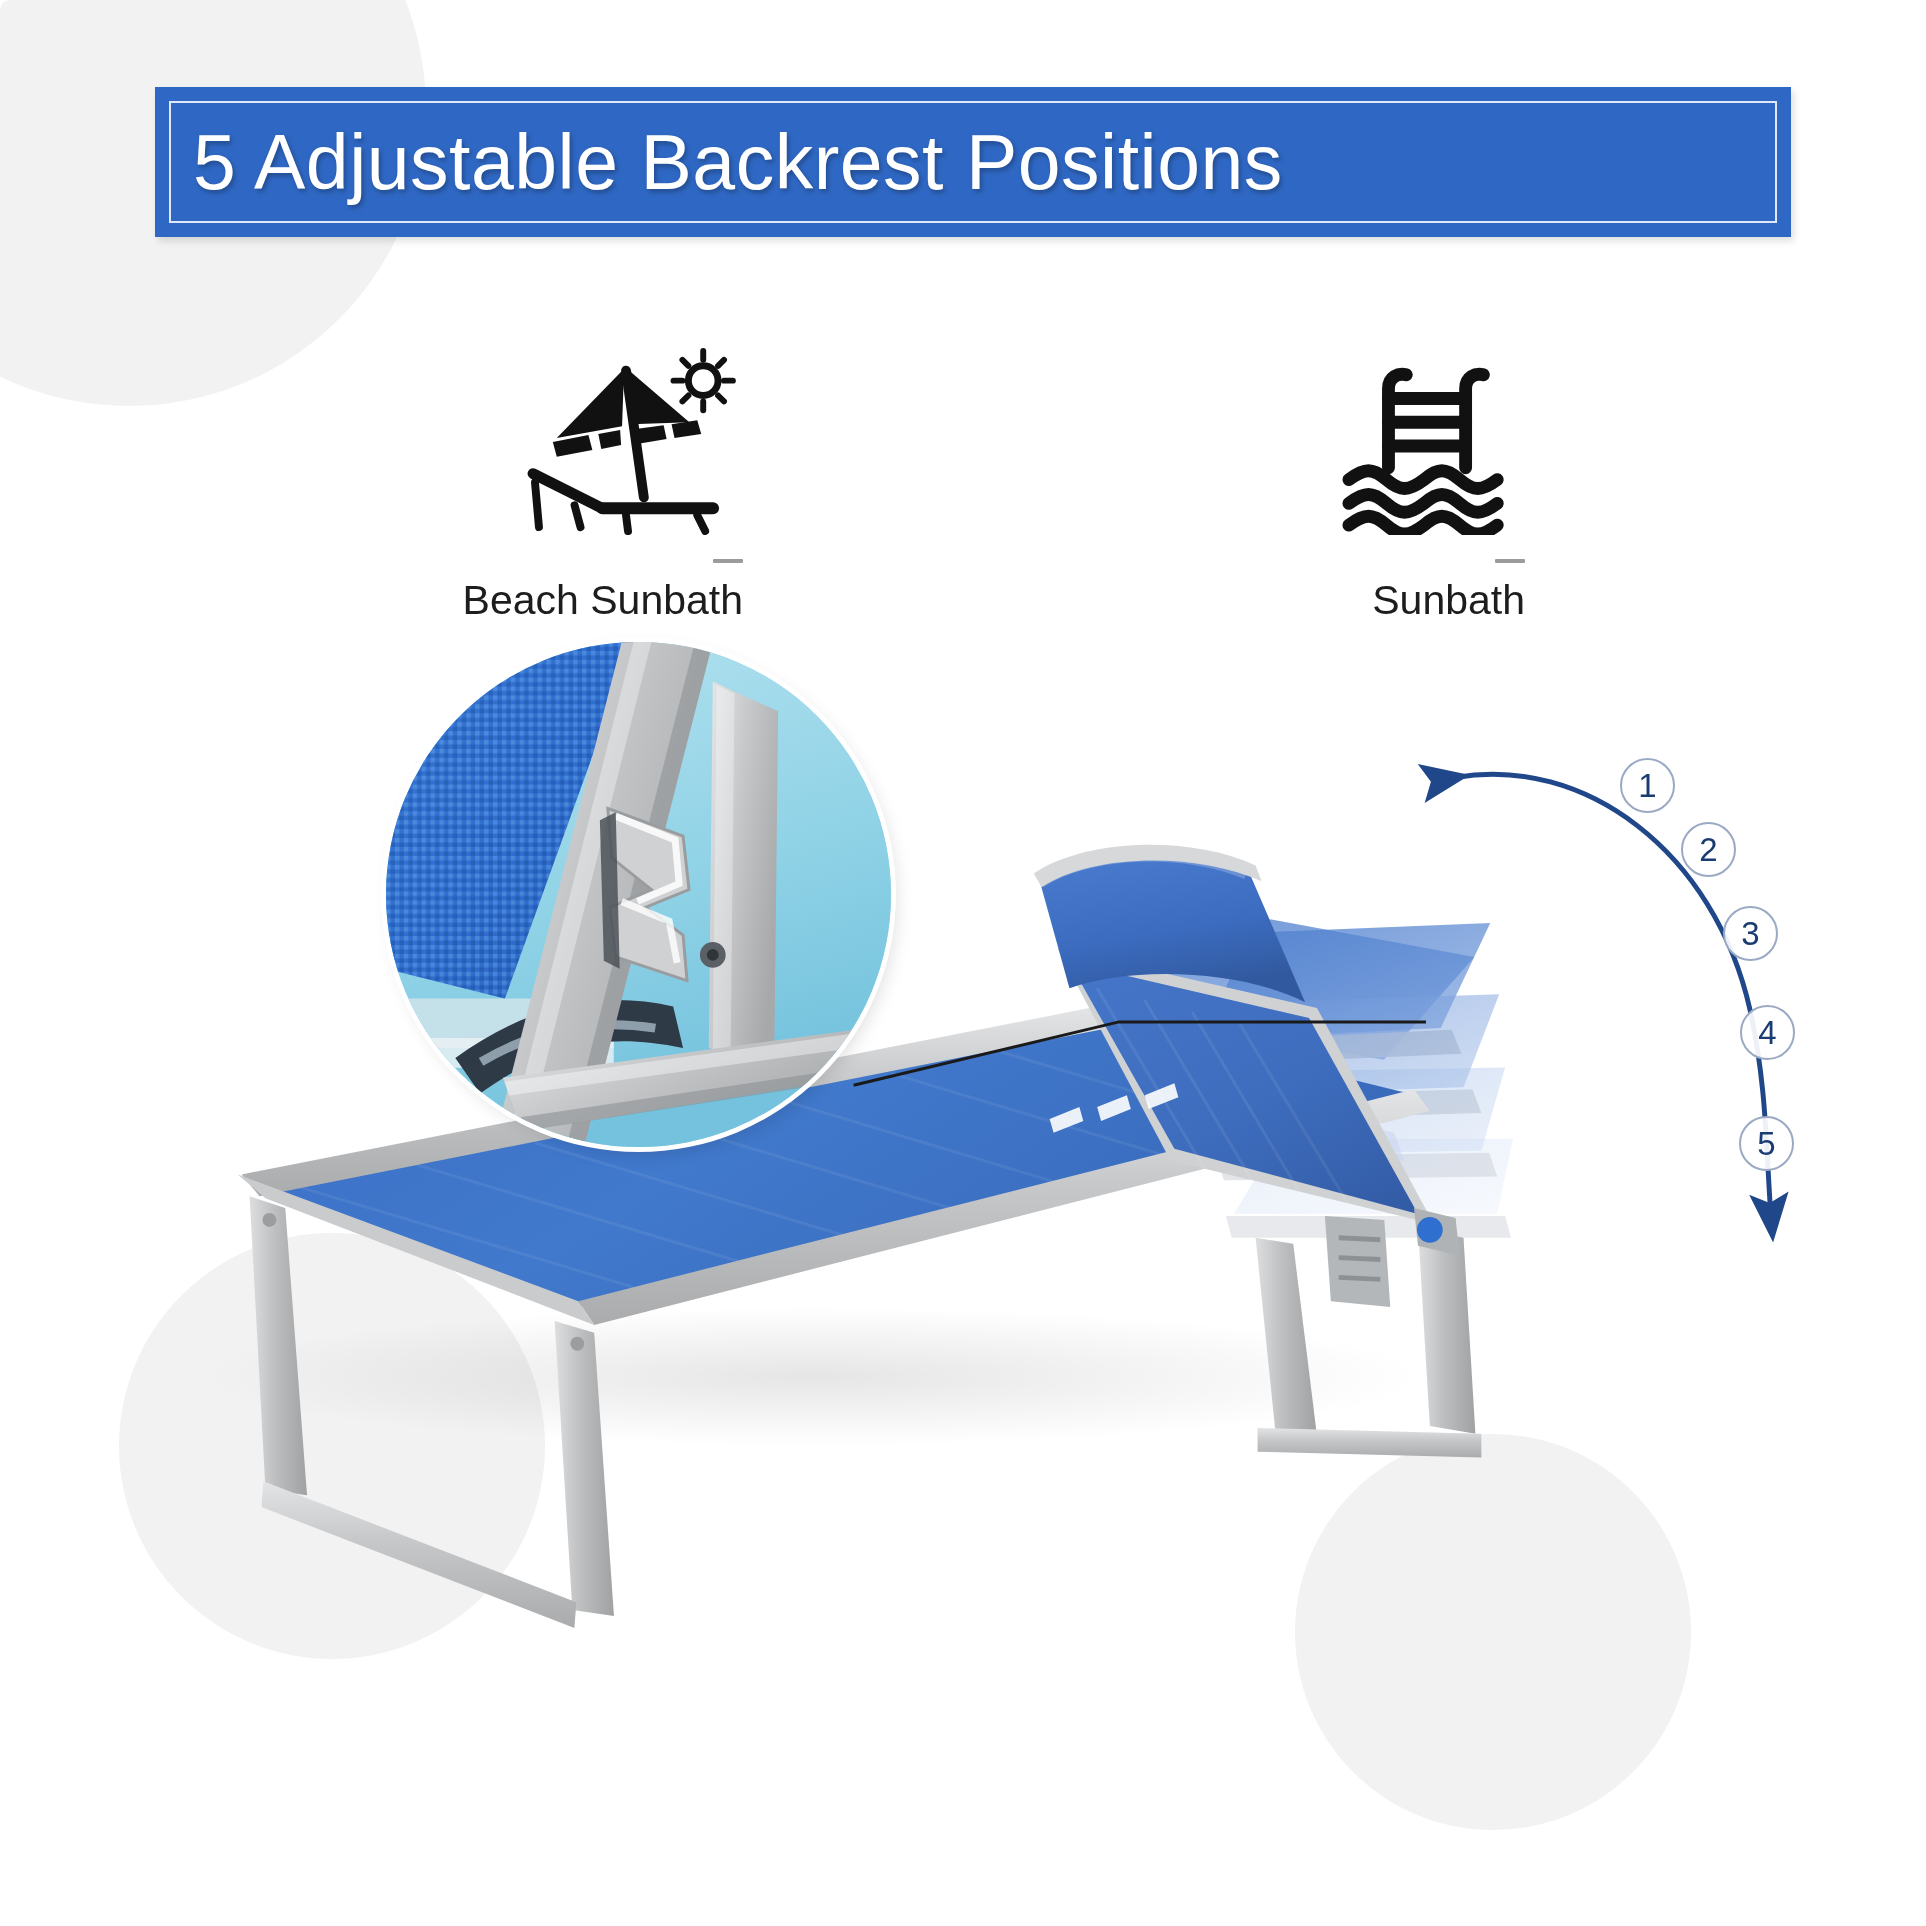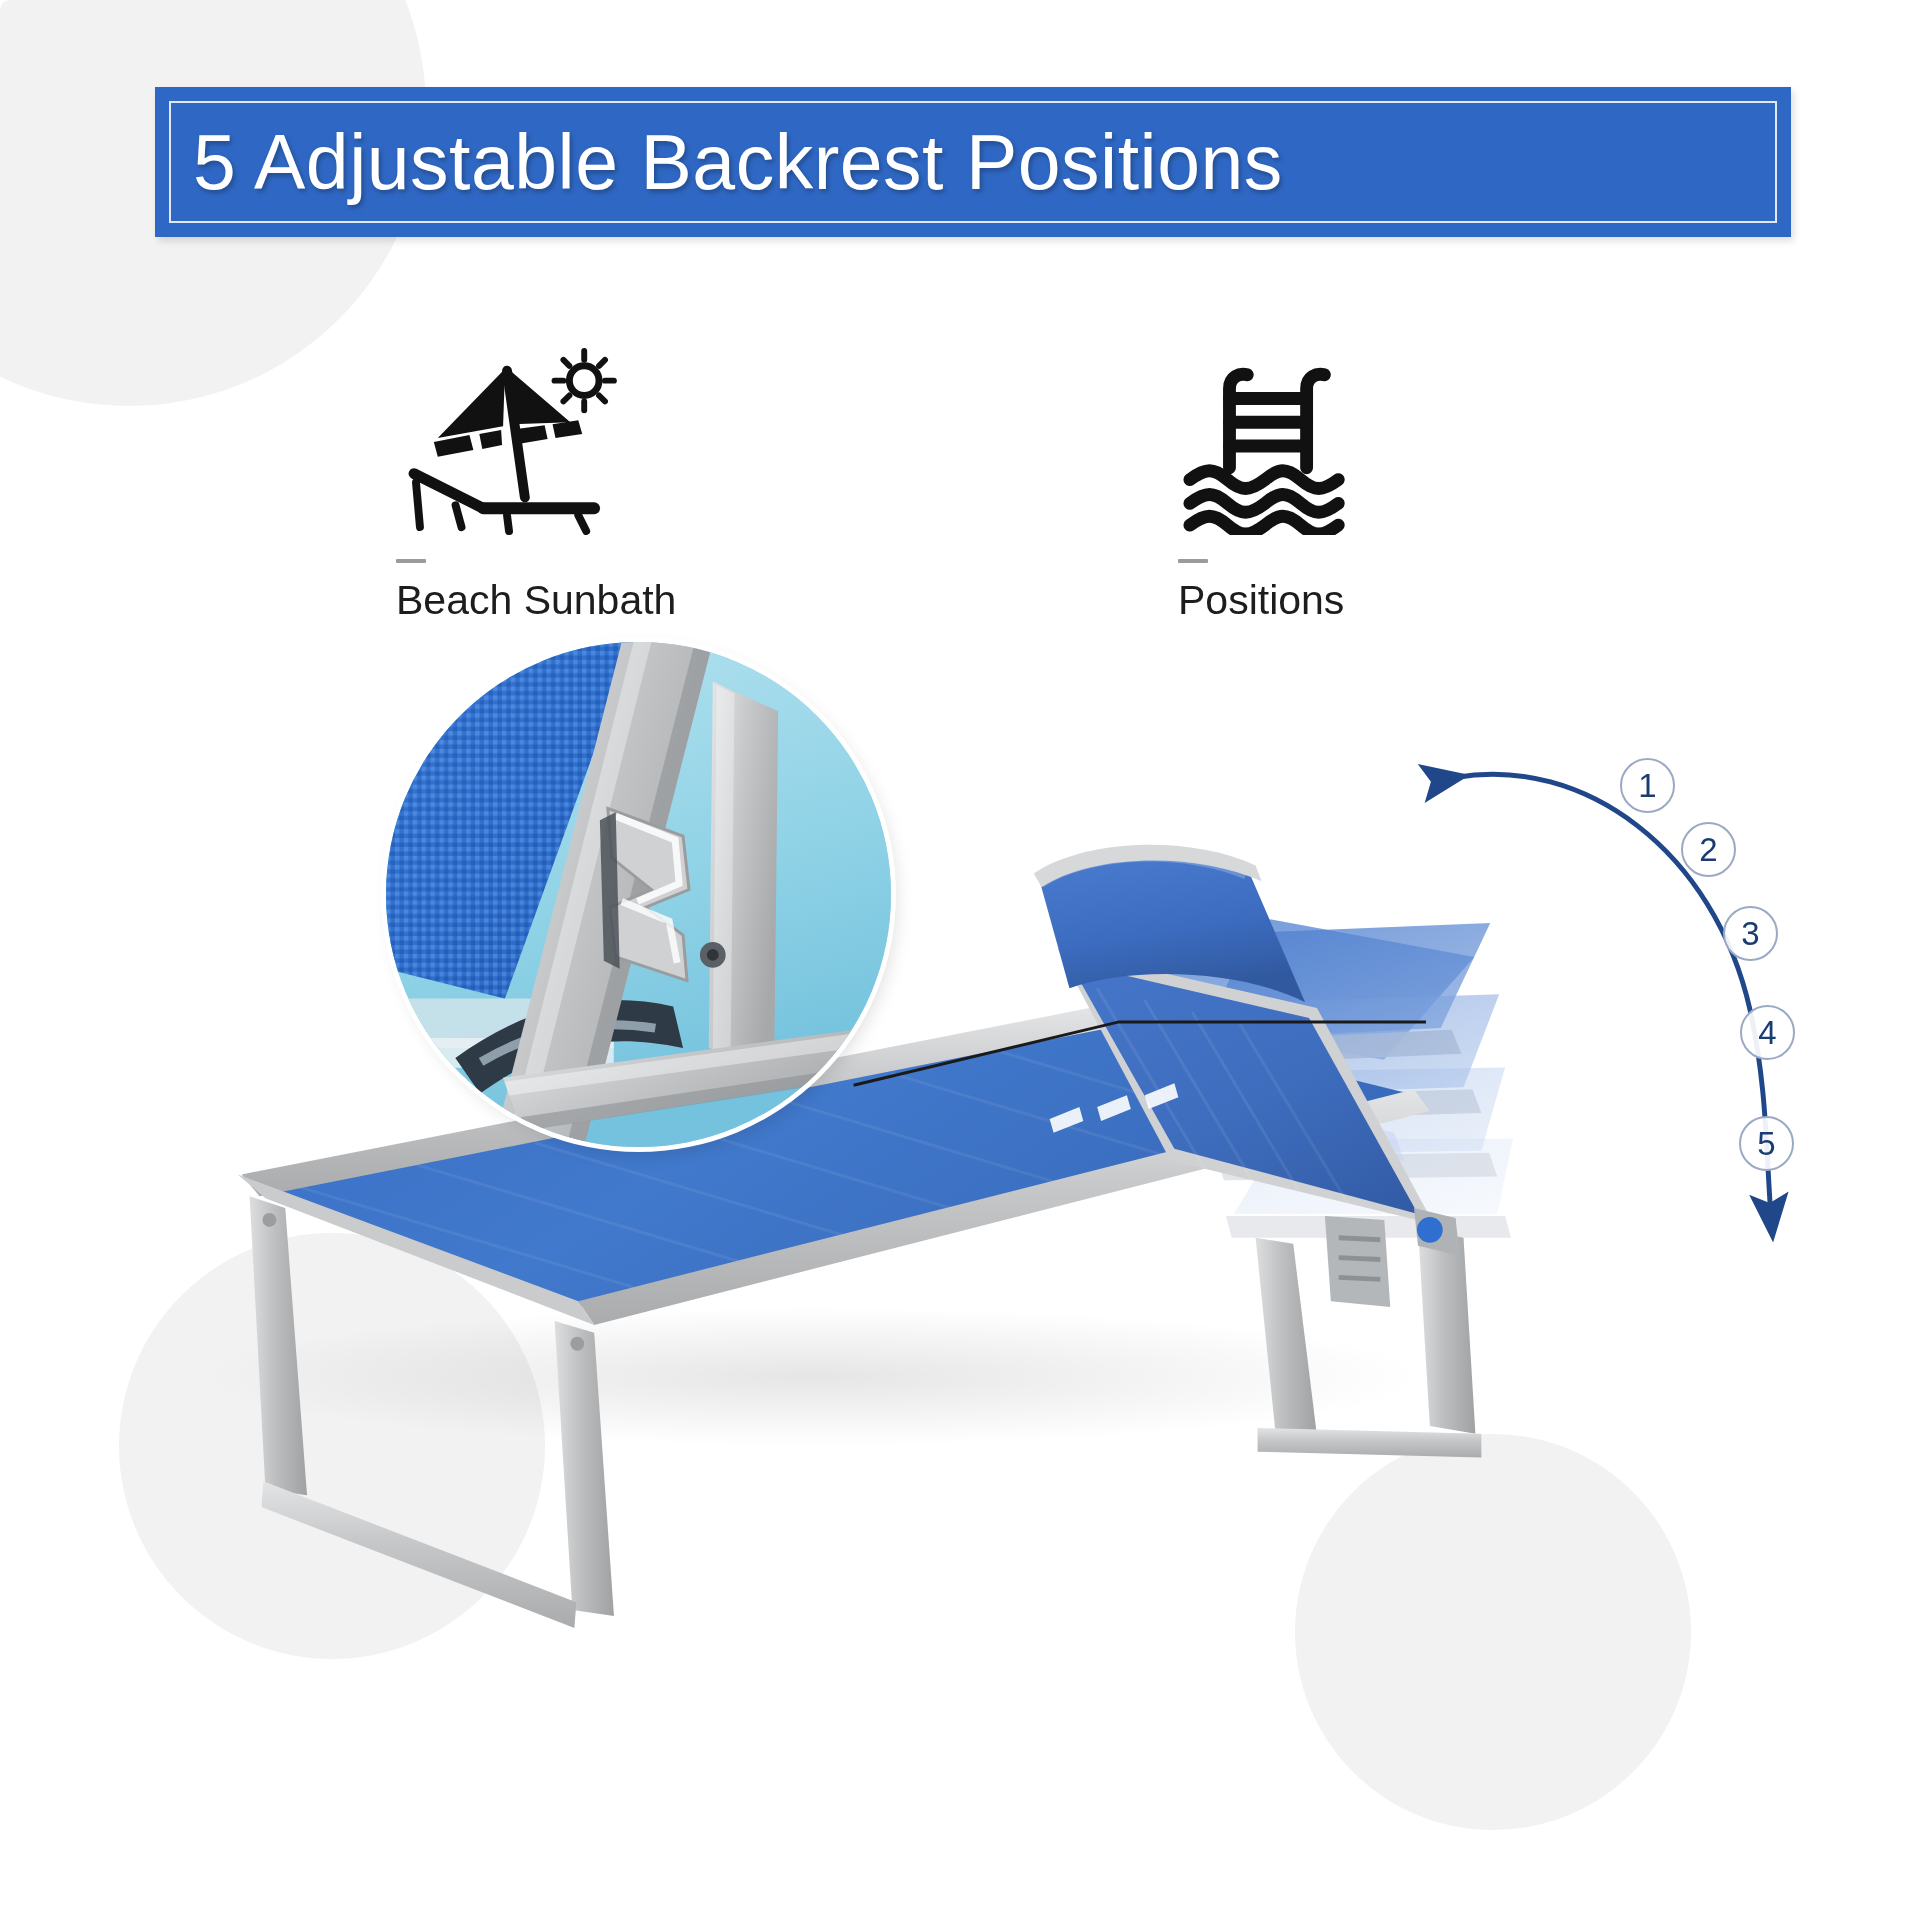--- a/index.html
+++ b/index.html
@@ -40,21 +40,21 @@
     padding-left:22px;
     text-shadow:2px 3px 5px rgba(0,0,0,.28);
     line-height:1;
   }
 
   
   #features{
     position:absolute;left:396px;top:297px;width:1129px;height:327px;
     display:flex;align-items:flex-end;justify-content:space-between;
   }
-  .feature{width:347px;display:flex;flex-direction:column;align-items:flex-start;}
+  .feature{width:347px;display:flex;flex-direction:column;align-items:flex-end;}
   .feature-icon{height:198px;display:flex;align-items:flex-end;justify-content:center;}
   .feature-dash{width:30px;height:4px;background:#9b9b9b;margin:24px 0 14px 0;border-radius:1px;}
   .feature-label{
     font-size:41px;color:#1d1d1d;font-weight:400;white-space:nowrap;
     font-stretch:condensed;
   }
 
   
   #callout{
     position:absolute;left:386px;top:642px;width:505px;height:505px;
@@ -154,21 +154,21 @@
           <line x1="52" y1="42" x2="130" y2="42"></line>
           <line x1="52" y1="66" x2="130" y2="66"></line>
           <line x1="52" y1="90" x2="130" y2="90"></line>
 
           <path d="M12 124 C 28 112 36 112 50 124 C 64 136 72 136 88 124 C 102 112 110 112 124 124 C 138 136 146 136 162 124"></path>
           <path d="M12 148 C 28 136 36 136 50 148 C 64 160 72 160 88 148 C 102 136 110 136 124 148 C 138 160 146 160 162 148"></path>
           <path d="M12 170 C 28 158 36 158 50 170 C 64 182 72 182 88 170 C 102 158 110 158 124 170 C 138 182 146 182 162 170"></path>
         </svg>
       </div>
       <div class="feature-dash"></div>
-      <div class="feature-label">Positions</div>
+      <div class="feature-label">Sunbath</div>
     </div>
   </div>
 
   <svg id="product" viewBox="0 0 1946 1320">
     <defs>
       <linearGradient id="seatGrad" x1="0" y1="0" x2="1" y2="0.4">
         <stop offset="0" stop-color="#3a6fc6"></stop>
         <stop offset="0.5" stop-color="#4179cc"></stop>
         <stop offset="1" stop-color="#3869ba"></stop>
       </linearGradient>

